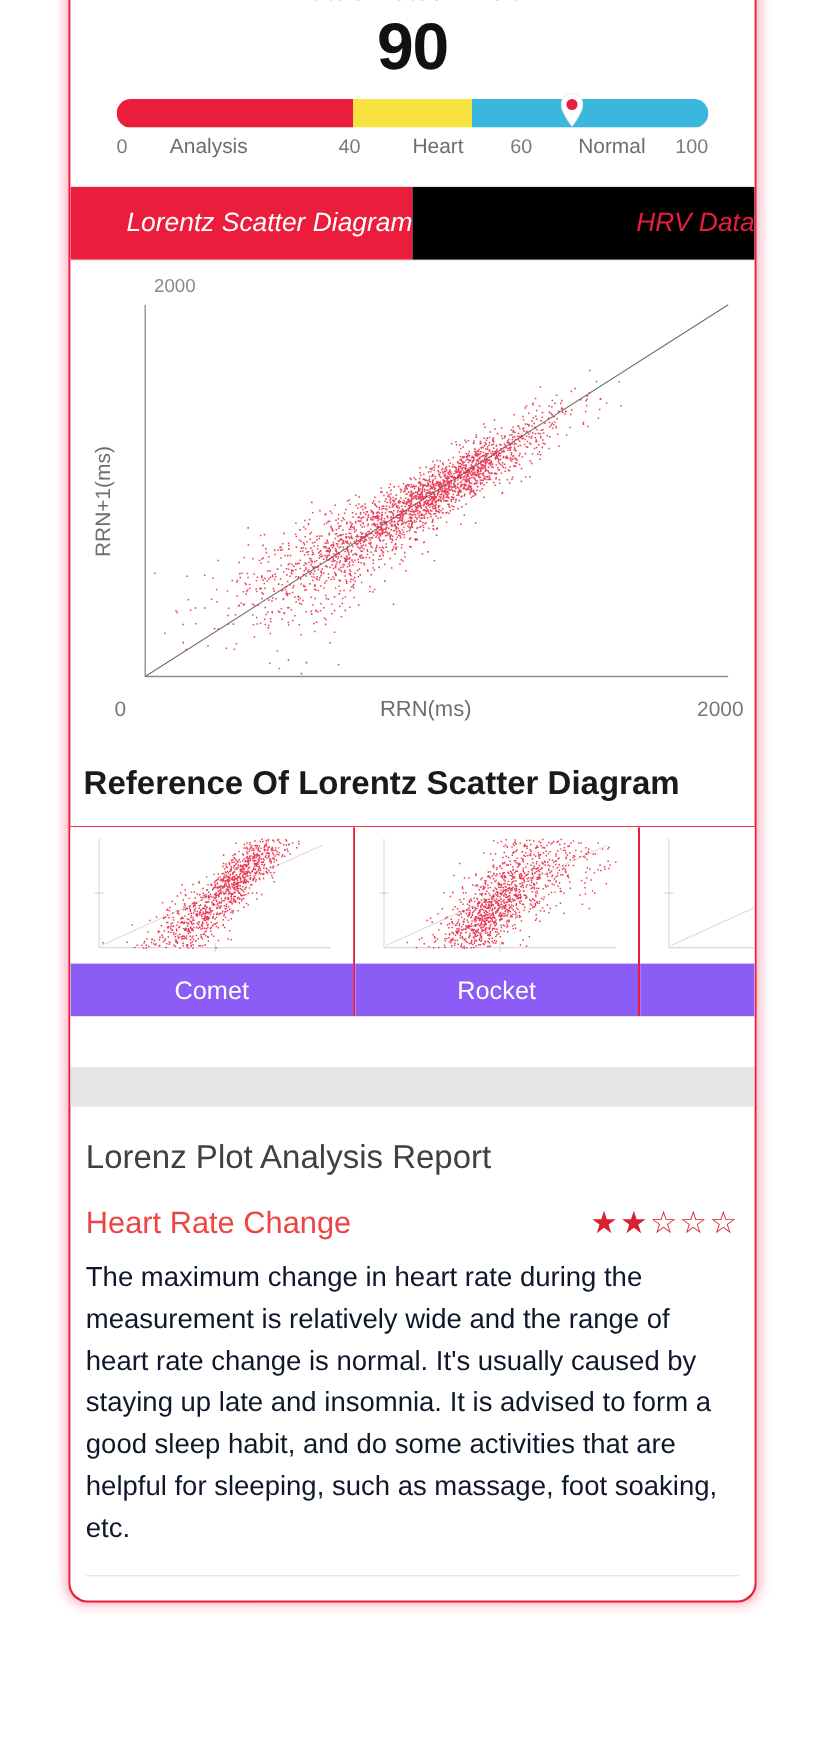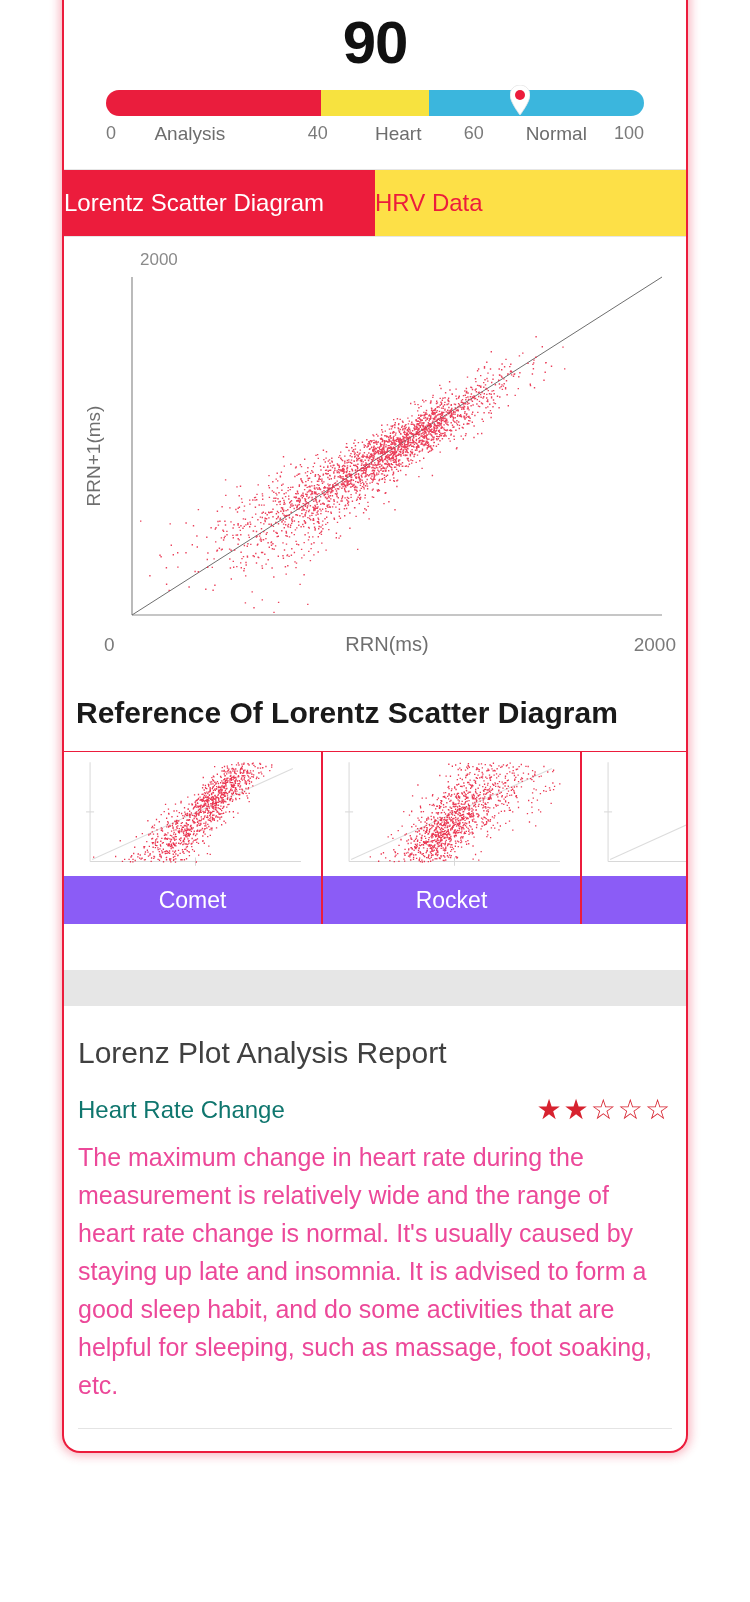--- a/index.html
+++ b/index.html
@@ -99,27 +99,28 @@
     display: flex;
     margin-top: 16px;
     border-top: 1px solid #e6e6e6;
     border-bottom: 1px solid #e6e6e6;
     height: 66px;
   }
   .tab {
     flex: 1;
     display: flex;
     align-items: center;
-    justify-content: flex-start;
+    justify-content: flex-end;
     font-size: 24px;
     cursor: pointer;
     box-sizing: border-box;
+    font-style: italic;
   }
   .tab.active { background: #ec1c3c; color: #ffffff; }
-  .tab.inactive { background: #fde047; color: #ec1c3c; }
+  .tab.inactive { background: #000000; color: #ec1c3c; }
 
   
   .chart-area {
     position: relative;
     height: 440px;
     padding: 0;
   }
   .chart-svg { display: block; width: 100%; height: 100%; }
 
   
@@ -172,26 +173,26 @@
     font-size: 30px;
     color: #404040;
     padding: 30px 14px 22px 14px;
   }
   .report-row {
     display: flex;
     align-items: center;
     justify-content: space-between;
     padding: 4px 14px 2px 14px;
   }
-  .report-metric { font-size: 24px; color: #0f766e; }
+  .report-metric { font-size: 28px; color: #ef4444; }
   .stars { font-size: 28px; color: #d7222f; letter-spacing: 2px; line-height: 1; }
   .report-body {
     font-size: 25px;
     line-height: 38px;
-    color: #ec4899;
+    color: #0f172a;
     padding: 12px 14px 24px 14px;
   }
   .thin-rule {
     height: 1px;
     background: #e4e4e4;
     margin: 0 14px 22px 14px;
   }
 </style>
 </head>
 <body>

